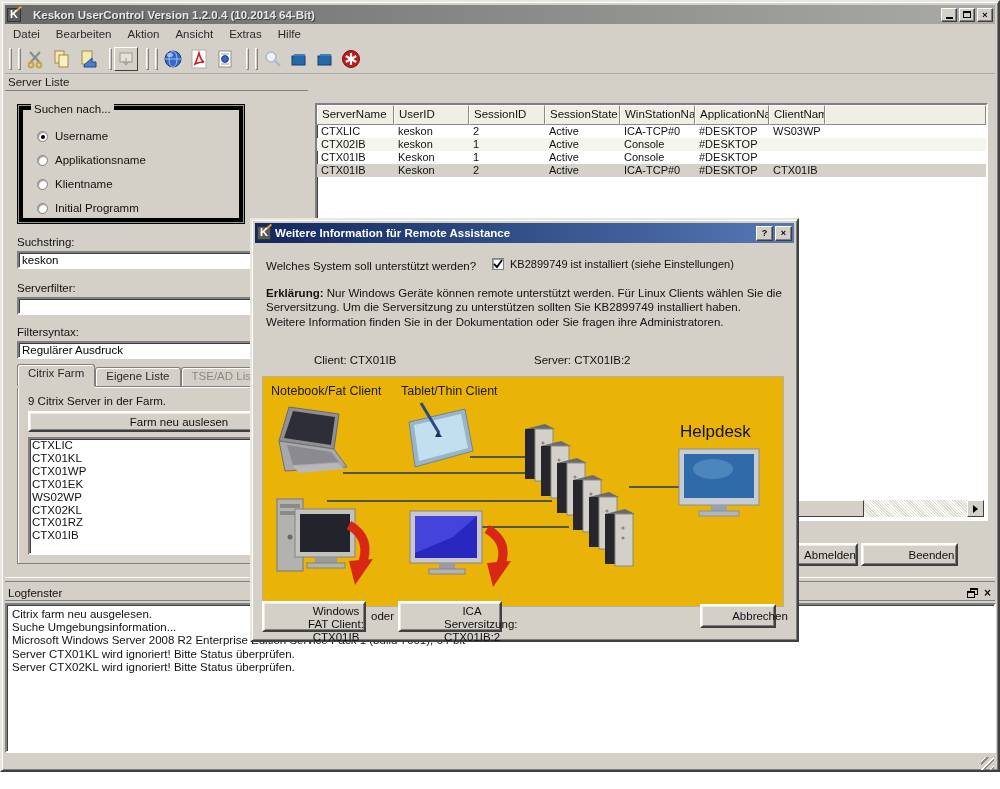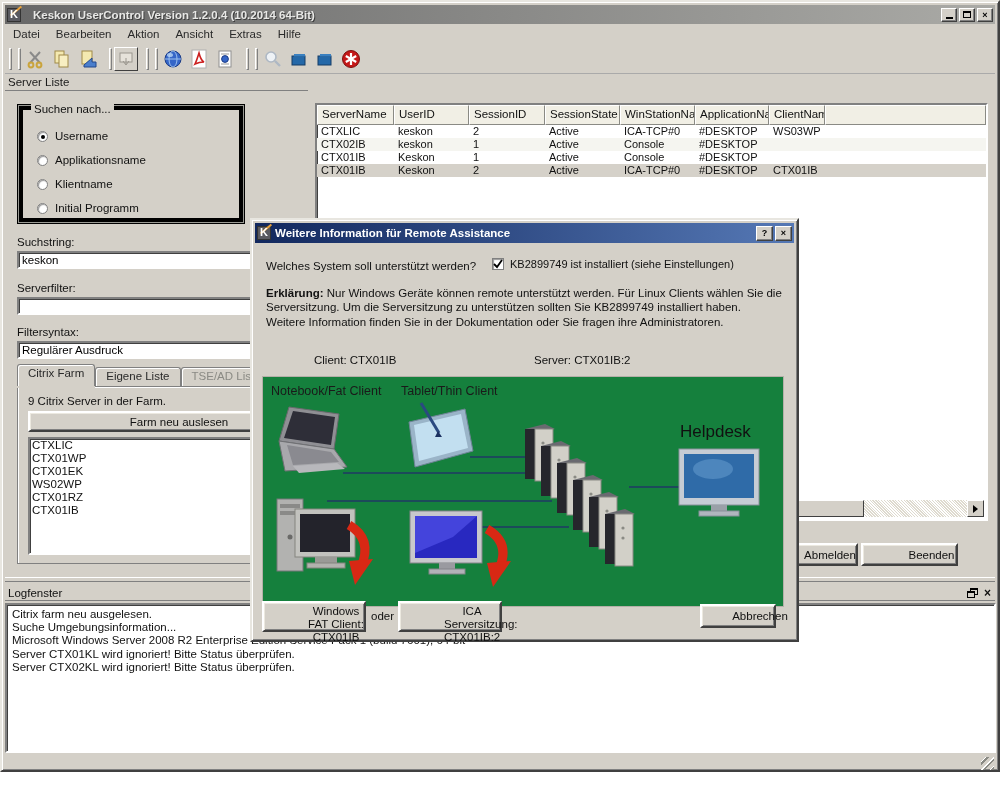--- a/index.html
+++ b/index.html
@@ -98,21 +98,21 @@
          border:2px solid; border-color:#e8e6e0 #404040 #404040 #e8e6e0; box-shadow:inset 1px 1px 0 #fff, inset -1px -1px 0 #808080; z-index:50; }
   #dlgtitle { position:absolute; left:3px; top:3px; right:3px; height:20px;
      background:linear-gradient(to right,#12285e,#5578b5); display:flex; align-items:center; padding:0 2px; }
   #dlgtitle .ttl { color:#fff; font-weight:bold; font-size:11.5px; margin-left:4px; }
   #dlg-question { position:absolute; left:14px; top:40px; font-size:11.5px; }
   #dlg-check { position:absolute; left:240px; top:38px; display:flex; align-items:flex-start; gap:6px; }
   .checkbox { width:12px; height:12px; background:#fff; border:1px solid #808080; box-shadow:inset 1px 1px 1px #9a9a9a; flex:none; position:relative; }
   #dlg-expl { position:absolute; left:14px; top:66px; width:516px; font-size:11.5px; line-height:14.3px; }
   #dlg-client { position:absolute; left:62px; top:134px; font-size:11.5px; }
   #dlg-server { position:absolute; left:282px; top:134px; font-size:11.5px; }
-  #dlg-image { position:absolute; left:10px; top:156px; width:522px; height:231px; background:#15803d; border:1px solid #b4b0a8; }
+  #dlg-image { position:absolute; left:10px; top:156px; width:522px; height:231px; background:#eab308; border:1px solid #b4b0a8; }
   .btn2line { position:absolute; width:104px; height:31px; font-size:11.5px; line-height:13px; text-align:center; padding-top:2px; }
   #btn-fat { left:10px; top:381px; }
   #btn-ica { left:146px; top:381px; }
   #dlg-oder { position:absolute; left:119px; top:390px; font-size:11.5px; }
   #btn-abbrechen { position:absolute; left:448px; top:384px; width:76px; height:24px; }
 </style>
 </head>
 <body>
 
 <div id="app">
@@ -266,23 +266,25 @@
     <div class="tabstrip">
       <span class="tab active">Citrix Farm</span>
       <span class="tab">Eigene Liste</span>
       <span class="tab disabled">TSE/AD Liste</span>
     </div>
     <div class="tabpage">
       <span class="farminfo">9 Citrix Server in der Farm.</span>
       <div id="farmbtn" class="raised">Farm neu auslesen</div>
       <div id="serverlistbox" class="sunken">
         <div class="li">CTXLIC</div>
+        <div class="li">CTX01KL</div>
         <div class="li">CTX01WP</div>
         <div class="li">CTX01EK</div>
         <div class="li">WS02WP</div>
+        <div class="li">CTX02KL</div>
         <div class="li">CTX01RZ</div>
         <div class="li">CTX01IB</div>
       </div>
     </div>
   </div>
 
   <div id="license">
     <span>Das Programm ist lizenziert für </span><b>Keskon GmbH &amp; Co. KG</b>
   </div>
 

